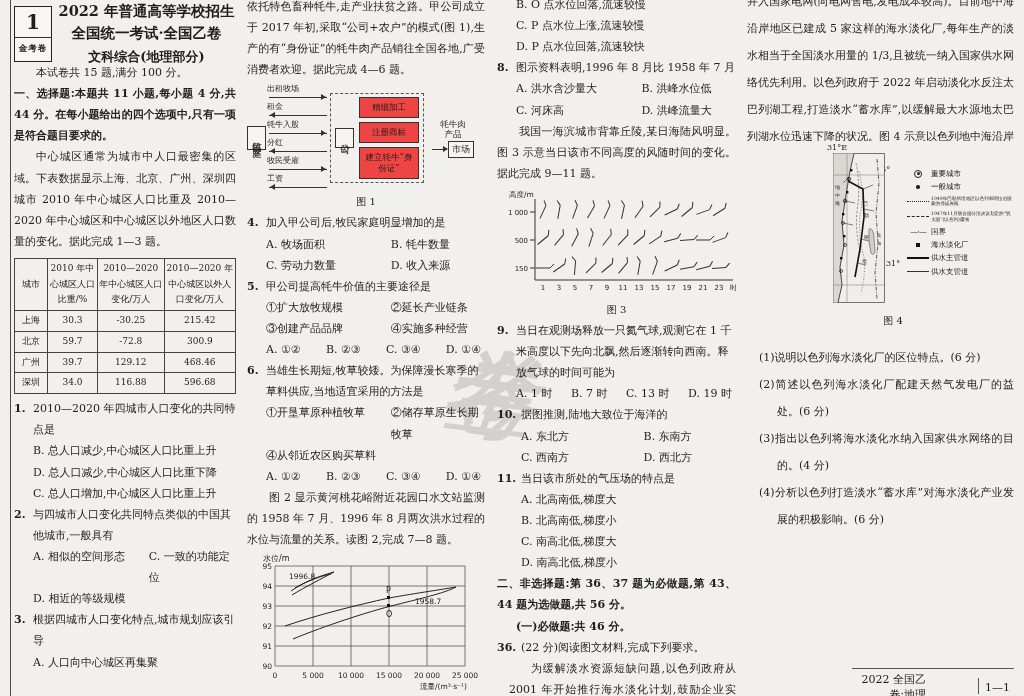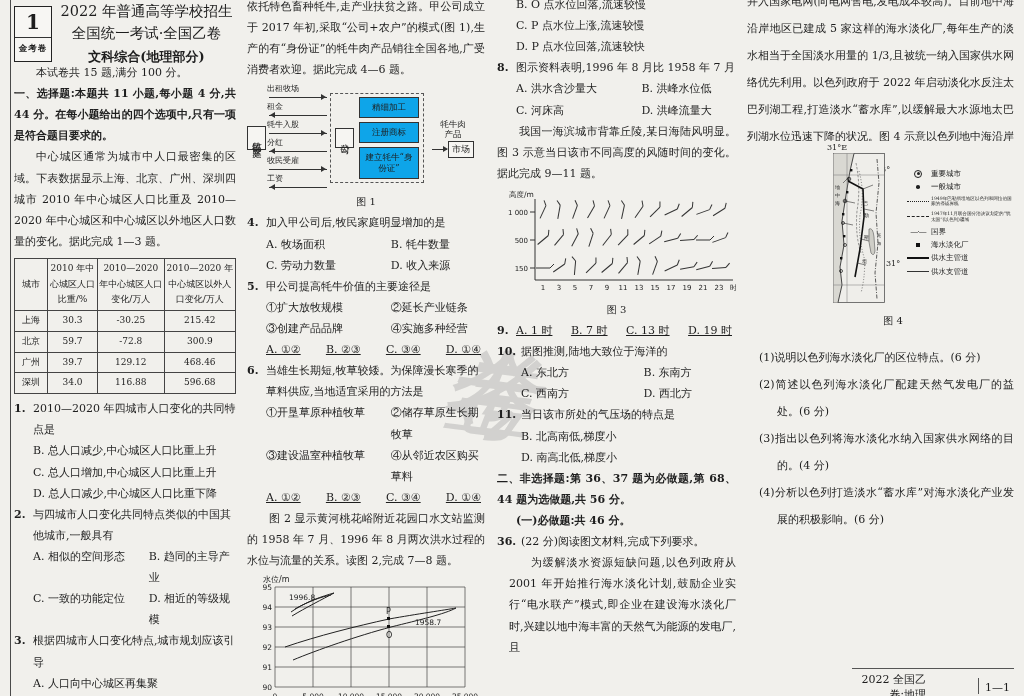--- a/index.html
+++ b/index.html
@@ -23,41 +23,41 @@
   #col3{left:497px;width:239px;}
   #col4{left:747px;width:267px;}
   .para{font-size:11px;line-height:1.92;text-align:justify;}
   .ind{text-indent:2em;}
   .bold{font-weight:bold;}
   .q{display:flex;font-size:11px;line-height:1.92;}
   .qnum{flex:0 0 19px;font-weight:bold;}
   .qbody{flex:1;}
   .optlist div{line-height:1.92;}
   .opts2{display:grid;grid-template-columns:57% 43%;}
-  .optrow{display:flex;justify-content:space-between;padding-right:4px;text-decoration:underline;}
-  
-  .h-title{font-size:14.5px;font-weight:normal;text-align:center;line-height:1.55;}
+  .optrow{display:flex;justify-content:space-between;padding-right:4px;}
+  
+  .h-title{font-size:14.5px;font-weight:bold;text-align:center;line-height:1.55;}
   .h-sub{font-size:13px;font-weight:bold;text-align:center;line-height:1.9;}
   
   table.pop{border-collapse:collapse;width:100%;margin:6px 0 4px 0;font-size:9px;}
   table.pop td,table.pop th{border:1px solid #444;text-align:center;vertical-align:middle;
         padding:2px 1px;font-weight:normal;line-height:1.75;}
   
   .fig1{display:flex;align-items:center;margin-top:4px;font-size:9px;}
   .vbox{writing-mode:vertical-rl;text-orientation:upright;border:1px solid #333;
         padding:7px 2px;font-size:9.5px;letter-spacing:2px;background:#f6f5f2;}
   .flows{width:62px;margin:0 1px;}
   .flabel{display:block;text-align:left;font-size:8px;line-height:9px;}
   .farrow{display:block;height:6px;position:relative;margin:1px 0 2px 0;}
   .farrow i{position:absolute;left:2px;right:2px;top:2.5px;border-top:1px solid #333;}
   .farrow.r b{position:absolute;right:0;top:0;border:3px solid transparent;border-left:5px solid #333;}
   .farrow.l b{position:absolute;left:0;top:0;border:3px solid transparent;border-right:5px solid #333;}
   .dashedbox{border:1px dashed #555;padding:3px 4px;display:flex;align-items:center;gap:5px;}
   .prodcol{display:flex;flex-direction:column;gap:4px;width:60px;}
-  .prod{border:1px solid #333;text-align:center;font-size:8.5px;line-height:11px;padding:4px 2px;background:#0ea5e9;}
+  .prod{border:1px solid #333;text-align:center;font-size:8.5px;line-height:11px;padding:4px 2px;background:#ef4444;}
   .fig1out{width:58px;text-align:center;}
   .fig1out .olabel{font-size:8.5px;line-height:10px;}
   .mrow{display:flex;align-items:center;justify-content:center;margin-top:2px;}
   .marrow{position:relative;width:16px;height:6px;}
   .marrow i{position:absolute;left:0;right:1px;top:2.5px;border-top:1px solid #333;}
   .marrow b{position:absolute;right:-3px;top:0;border:3px solid transparent;border-left:5px solid #333;}
   .mbox{border:1px solid #333;font-size:9px;padding:1px 3px;background:#f6f5f2;}
   .figcap{text-align:center;font-size:10px;line-height:1.7;margin:1px 0 2px 0;}
   svg text{font-family:"DejaVu Sans","Liberation Sans",sans-serif;fill:#222;}
   
@@ -140,32 +140,31 @@
       </tr>
     </tbody>
       </table>
 
     <div class="q">
       <span class="qnum">1.</span>
       <div class="qbody">
         <div>2010—2020 年四城市人口变化的共同特点是</div>
         <div class="optlist">
           <div>B. 总人口减少,中心城区人口比重上升</div>
+          <div>D. 总人口减少,中心城区人口比重下降</div>
           <div>C. 总人口增加,中心城区人口比重上升</div>
-          <div>D. 总人口减少,中心城区人口比重下降</div>
         </div>
       </div>
     </div>
     <div class="q">
       <span class="qnum">2.</span>
       <div class="qbody">
         <div>与四城市人口变化共同特点类似的中国其他城市,一般具有</div>
         <div class="opts2">
           <div>A. 相似的空间形态</div>
-          <div>B. 趋同的主导产业</div>
           <div>C. 一致的功能定位</div>
           <div>D. 相近的等级规模</div>
         </div>
       </div>
     </div>
     <div class="q">
       <span class="qnum">3.</span>
       <div class="qbody">
         <div>根据四城市人口变化特点,城市规划应该引导</div>
         <div class="optlist">
@@ -278,21 +277,20 @@
         </div>
       </div>
     </div>
     <div class="q">
       <span class="qnum">6.</span>
       <div class="qbody">
         <div>当雄生长期短,牧草较矮。为保障漫长寒季的草料供应,当地适宜采用的方法是</div>
         <div class="opts2">
           <div>①开垦草原种植牧草</div>
           <div>②储存草原生长期牧草</div>
-          <div>③建设温室种植牧草</div>
           <div>④从邻近农区购买草料</div>
         </div>
         <div class="optrow">
           <span>A. ①②</span>
           <span>B. ②③</span>
           <span>C. ③④</span>
           <span>D. ①④</span>
         </div>
       </div>
     </div>
@@ -533,20 +531,21 @@
               <line x1="7" y1="0" x2="11" y2="-4" stroke="#333" stroke-width="1"></line>
             </g>
           </g>
       </svg>
     </div>
     <div class="figcap">图 3</div>
 
     <div class="q">
       <span class="qnum">9.</span>
       <div class="qbody">
+        <div>当日在观测场释放一只氦气球,观测它在 1 千米高度以下先向北飘,然后逐渐转向西南。释放气球的时间可能为</div>
         <div class="optrow">
           <span>A. 1 时</span>
           <span>B. 7 时</span>
           <span>C. 13 时</span>
           <span>D. 19 时</span>
         </div>
       </div>
     </div>
     <div class="q">
       <span class="qnum" style="flex-basis:24px">10.</span>
@@ -558,26 +557,28 @@
           <div>C. 西南方</div>
           <div>D. 西北方</div>
         </div>
       </div>
     </div>
     <div class="q">
       <span class="qnum" style="flex-basis:24px">11.</span>
       <div class="qbody">
         <div>当日该市所处的气压场的特点是</div>
         <div class="optlist">
+          <div>A. 北高南低,梯度大</div>
           <div>B. 北高南低,梯度小</div>
+          <div>C. 南高北低,梯度大</div>
           <div>D. 南高北低,梯度小</div>
         </div>
       </div>
     </div>
-    <div class="para bold">二、非选择题:第 36、37 题为必做题,第 68、44 题为选做题,共 56 分。</div>
+    <div class="para bold">二、非选择题:第 36、37 题为必做题,第 43、44 题为选做题,共 56 分。</div>
     <div class="para bold" style="padding-left:19px">(一)必做题:共 46 分。</div>
     <div class="q">
       <span class="qnum" style="flex-basis:24px">36.</span>
       <div class="qbody">
         <div>(22 分)阅读图文材料,完成下列要求。</div>
       </div>
     </div>
     <div class="para ind" style="padding-left:12px">为缓解淡水资源短缺问题,以色列政府从 2001 年开始推行海水淡化计划,鼓励企业实行“电水联产”模式,即企业在建设海水淡化厂时,兴建以地中海丰富的天然气为能源的发电厂,且</div>
   </div>
 

